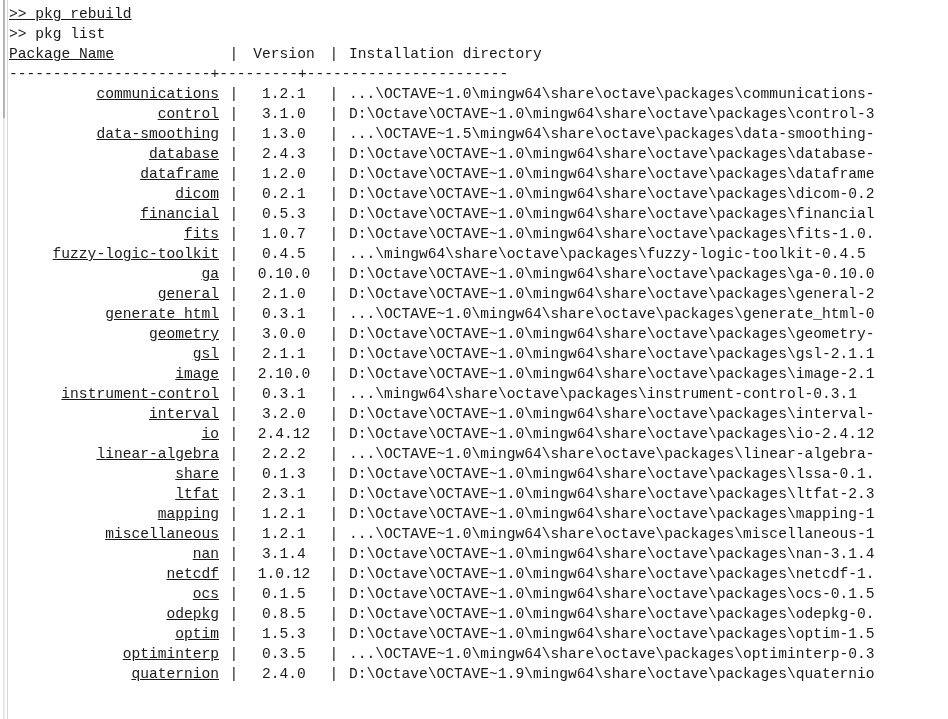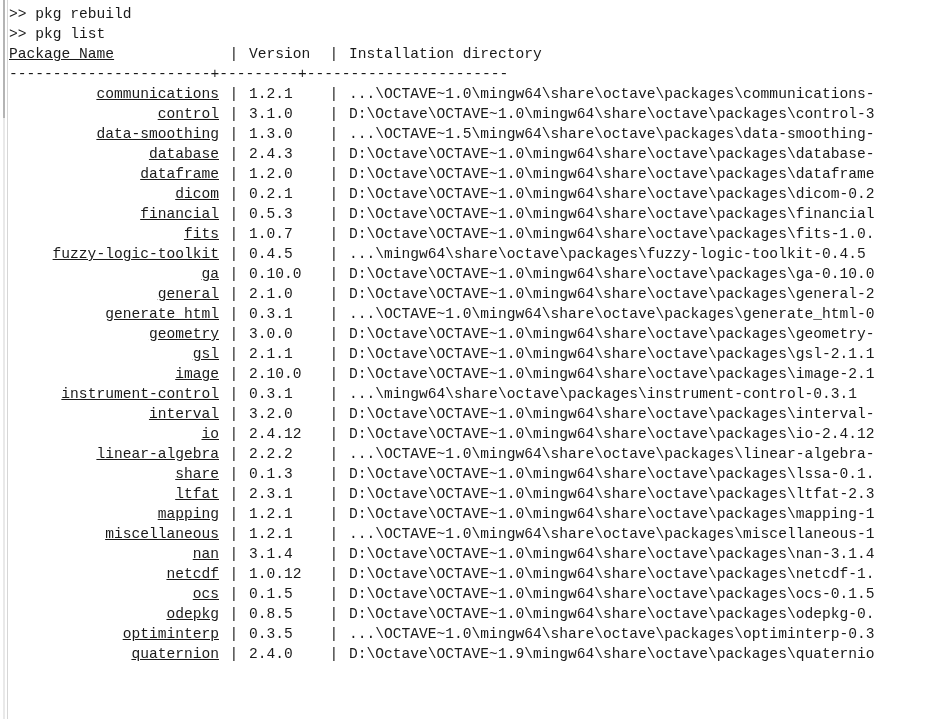--- a/index.html
+++ b/index.html
@@ -64,42 +64,42 @@
   .line {
     height: 20px;
     line-height: 20px;
     font-size: 14.6px;
     color: #1a1a1a;
     white-space: pre;
     letter-spacing: 0px;
     font-family: "Liberation Mono", "DejaVu Sans Mono", monospace;
   }
 
-  .line.first { margin-top: 4px; }
+  .line.first { margin-top: 4px; text-decoration: underline; }
 
   .pkg-row { }
 
   
   .col-name {
     display: inline-block;
     width: 210px;
     text-align: right;
     white-space: pre;
     text-decoration: underline;
   }
   .sep {
     display: inline-block;
     width: 30px;
     text-align: center;
     white-space: pre;
   }
   .col-ver {
     display: inline-block;
     width: 70px;
-    text-align: left;
+    text-align: center;
     white-space: pre;
   }
   .col-dir {
     display: inline-block;
     white-space: pre;
   }
 </style>
 </head>
 <body>
 
@@ -140,18 +140,19 @@
         <div class="line pkg-row"><span class="col-name">io</span><span class="sep">|</span><span class="col-ver">2.4.12</span><span class="sep">|</span><span class="col-dir">D:\Octave\OCTAVE~1.0\mingw64\share\octave\packages\io-2.4.12</span></div>
         <div class="line pkg-row"><span class="col-name">linear-algebra</span><span class="sep">|</span><span class="col-ver">2.2.2</span><span class="sep">|</span><span class="col-dir">...\OCTAVE~1.0\mingw64\share\octave\packages\linear-algebra-</span></div>
         <div class="line pkg-row"><span class="col-name">share</span><span class="sep">|</span><span class="col-ver">0.1.3</span><span class="sep">|</span><span class="col-dir">D:\Octave\OCTAVE~1.0\mingw64\share\octave\packages\lssa-0.1.</span></div>
         <div class="line pkg-row"><span class="col-name">ltfat</span><span class="sep">|</span><span class="col-ver">2.3.1</span><span class="sep">|</span><span class="col-dir">D:\Octave\OCTAVE~1.0\mingw64\share\octave\packages\ltfat-2.3</span></div>
         <div class="line pkg-row"><span class="col-name">mapping</span><span class="sep">|</span><span class="col-ver">1.2.1</span><span class="sep">|</span><span class="col-dir">D:\Octave\OCTAVE~1.0\mingw64\share\octave\packages\mapping-1</span></div>
         <div class="line pkg-row"><span class="col-name">miscellaneous</span><span class="sep">|</span><span class="col-ver">1.2.1</span><span class="sep">|</span><span class="col-dir">...\OCTAVE~1.0\mingw64\share\octave\packages\miscellaneous-1</span></div>
         <div class="line pkg-row"><span class="col-name">nan</span><span class="sep">|</span><span class="col-ver">3.1.4</span><span class="sep">|</span><span class="col-dir">D:\Octave\OCTAVE~1.0\mingw64\share\octave\packages\nan-3.1.4</span></div>
         <div class="line pkg-row"><span class="col-name">netcdf</span><span class="sep">|</span><span class="col-ver">1.0.12</span><span class="sep">|</span><span class="col-dir">D:\Octave\OCTAVE~1.0\mingw64\share\octave\packages\netcdf-1.</span></div>
         <div class="line pkg-row"><span class="col-name">ocs</span><span class="sep">|</span><span class="col-ver">0.1.5</span><span class="sep">|</span><span class="col-dir">D:\Octave\OCTAVE~1.0\mingw64\share\octave\packages\ocs-0.1.5</span></div>
         <div class="line pkg-row"><span class="col-name">odepkg</span><span class="sep">|</span><span class="col-ver">0.8.5</span><span class="sep">|</span><span class="col-dir">D:\Octave\OCTAVE~1.0\mingw64\share\octave\packages\odepkg-0.</span></div>
+        <div class="line pkg-row"><span class="col-name">optim</span><span class="sep">|</span><span class="col-ver">1.5.3</span><span class="sep">|</span><span class="col-dir">D:\Octave\OCTAVE~1.0\mingw64\share\octave\packages\optim-1.5</span></div>
         <div class="line pkg-row"><span class="col-name">optiminterp</span><span class="sep">|</span><span class="col-ver">0.3.5</span><span class="sep">|</span><span class="col-dir">...\OCTAVE~1.0\mingw64\share\octave\packages\optiminterp-0.3</span></div>
         <div class="line pkg-row"><span class="col-name">quaternion</span><span class="sep">|</span><span class="col-ver">2.4.0</span><span class="sep">|</span><span class="col-dir">D:\Octave\OCTAVE~1.9\mingw64\share\octave\packages\quaternio</span></div>
       </div>
 
   </div>
 </div>
 
 </body></html>

